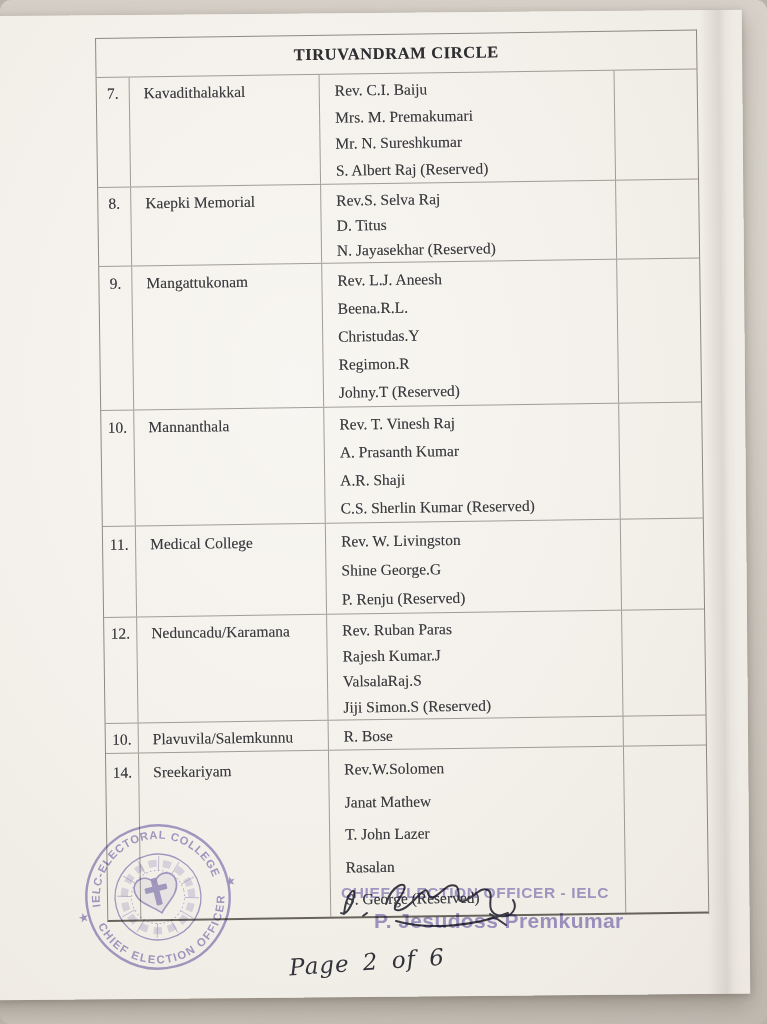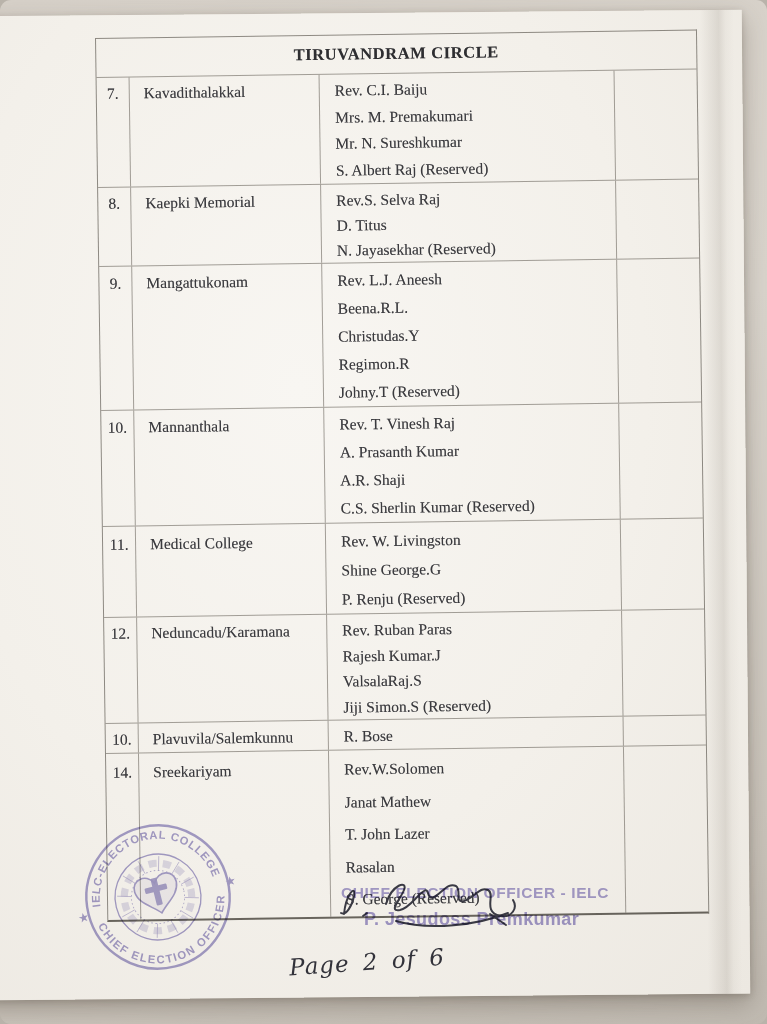--- a/index.html
+++ b/index.html
@@ -37,22 +37,22 @@
   #rows .trow:nth-child(4){min-height:112px;--lh:28px;}
   #rows .trow:nth-child(5){min-height:88px; --lh:29px;}
   #rows .trow:nth-child(6){min-height:102px;--lh:25.5px;}
   #rows .trow:nth-child(7){min-height:28px; --lh:26px;}
   #rows .trow:nth-child(8){min-height:162px;--lh:32.5px;}
   
   .seal{position:absolute;left:66px;top:805px;width:184px;height:184px;
         transform:rotate(-14deg);opacity:.82;mix-blend-mode:multiply;}
   
   .sig{position:absolute;left:330px;top:872px;width:212px;height:62px;}
-  .officer-name{position:absolute;left:364px;top:909px;
-        font-family:"Liberation Sans",sans-serif;font-weight:bold;font-size:18px;
+  .officer-name{position:absolute;left:374px;top:909px;
+        font-family:"Liberation Sans",sans-serif;font-weight:bold;font-size:21px;
         color:#a39bd0;letter-spacing:.4px;mix-blend-mode:multiply;}
   .officer-title{position:absolute;left:341px;top:884px;
         font-family:"Liberation Sans",sans-serif;font-weight:bold;font-size:15.5px;
         color:#a8a0d3;letter-spacing:.6px;mix-blend-mode:multiply;}
   .page-note{position:absolute;left:289px;top:949px;
         font-family:"DejaVu Serif",serif;font-style:italic;font-size:23px;
         color:#32323a;transform:rotate(-4deg);letter-spacing:1px;word-spacing:5px;}
 </style>
 </head>
 <body>

